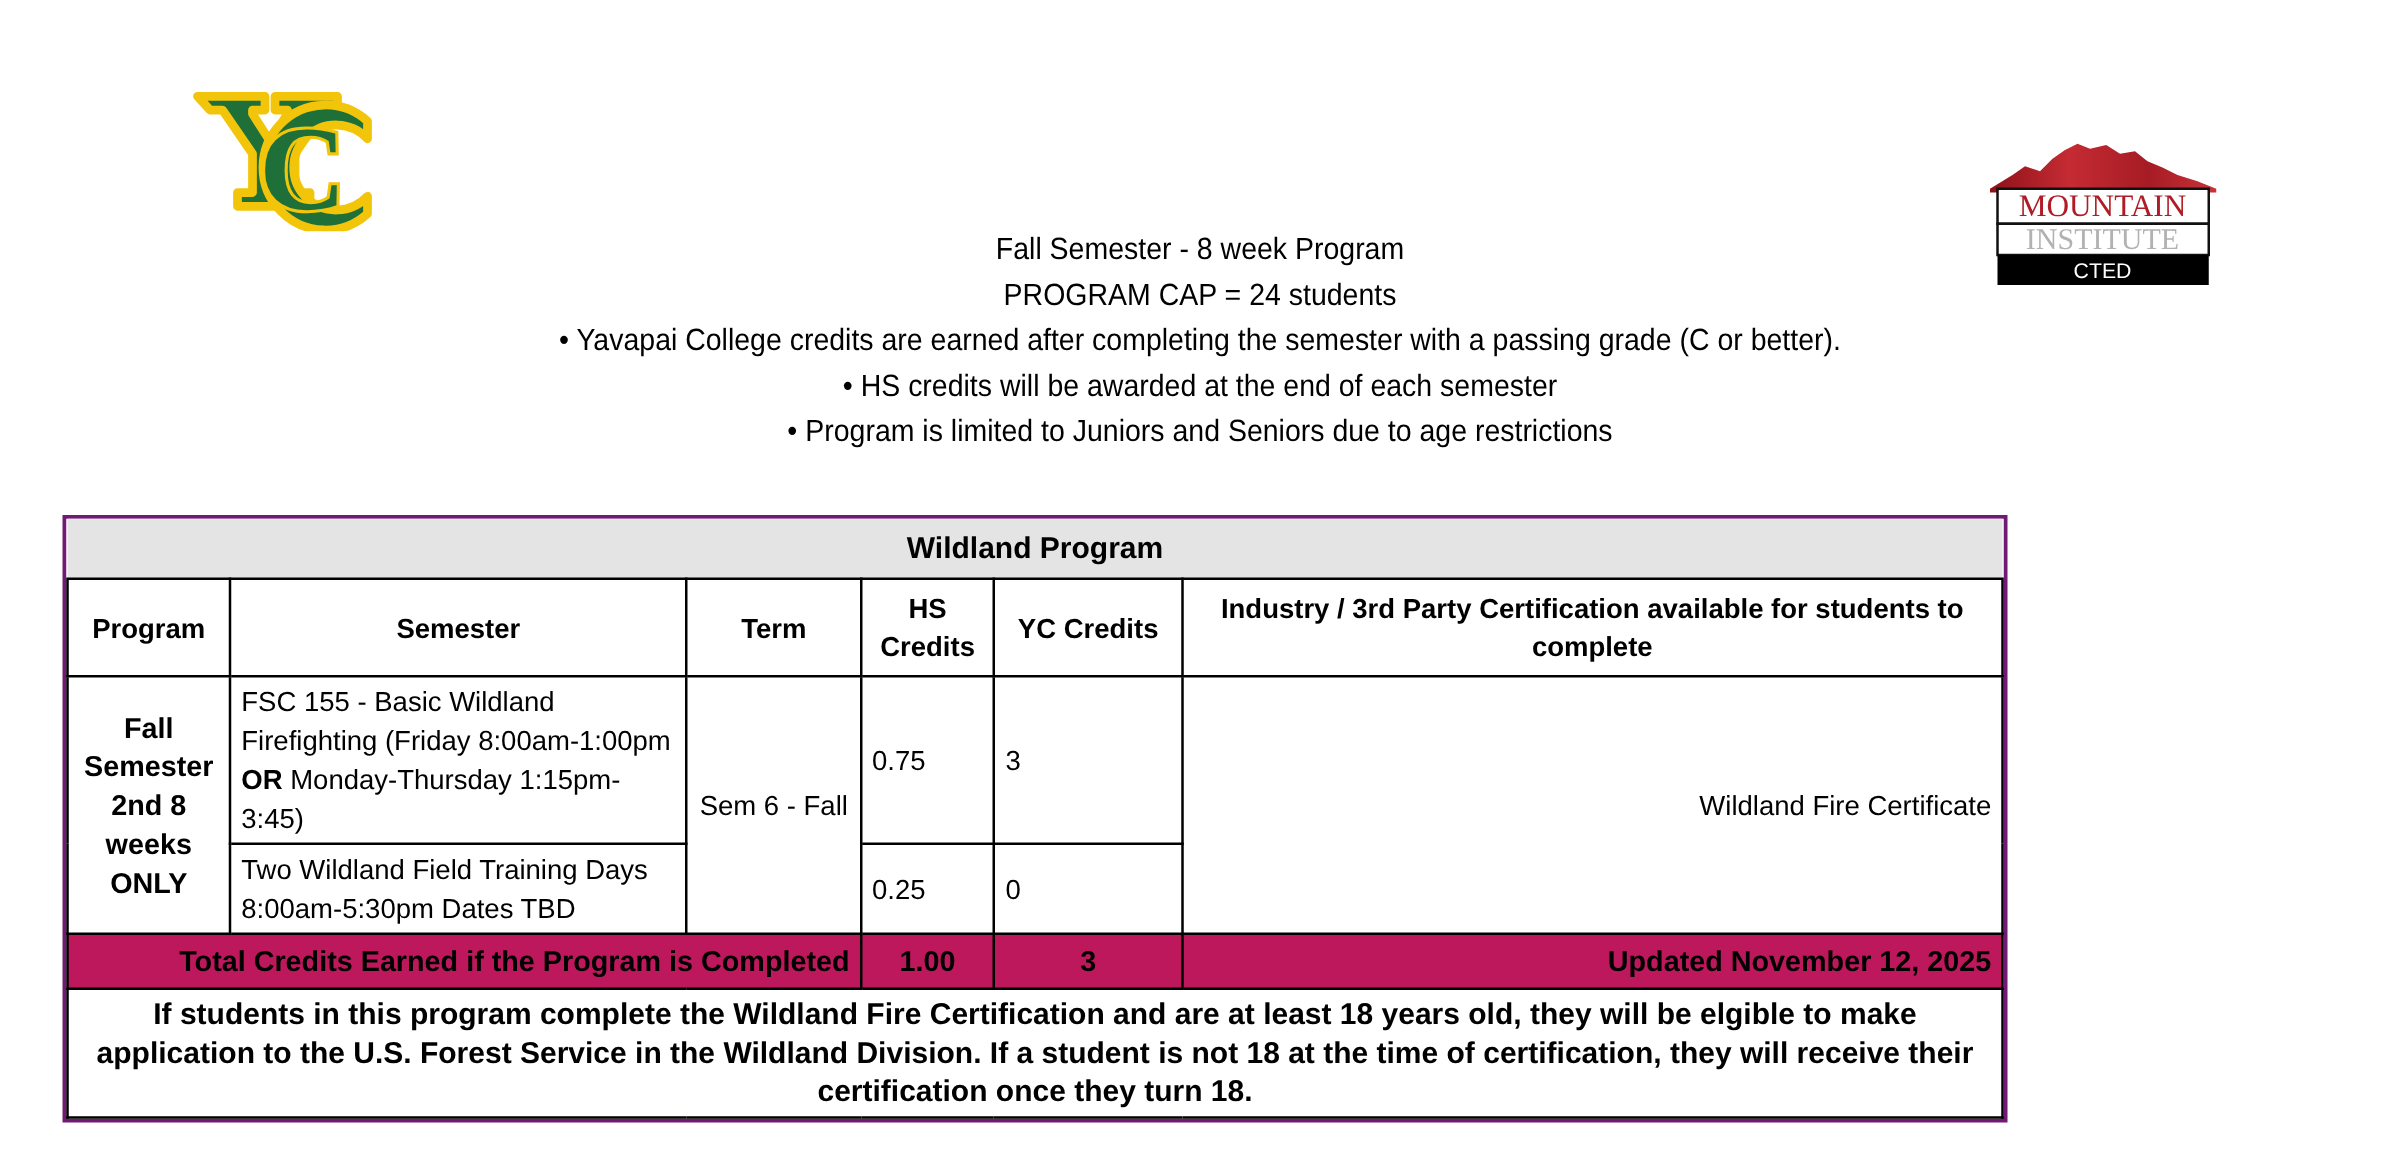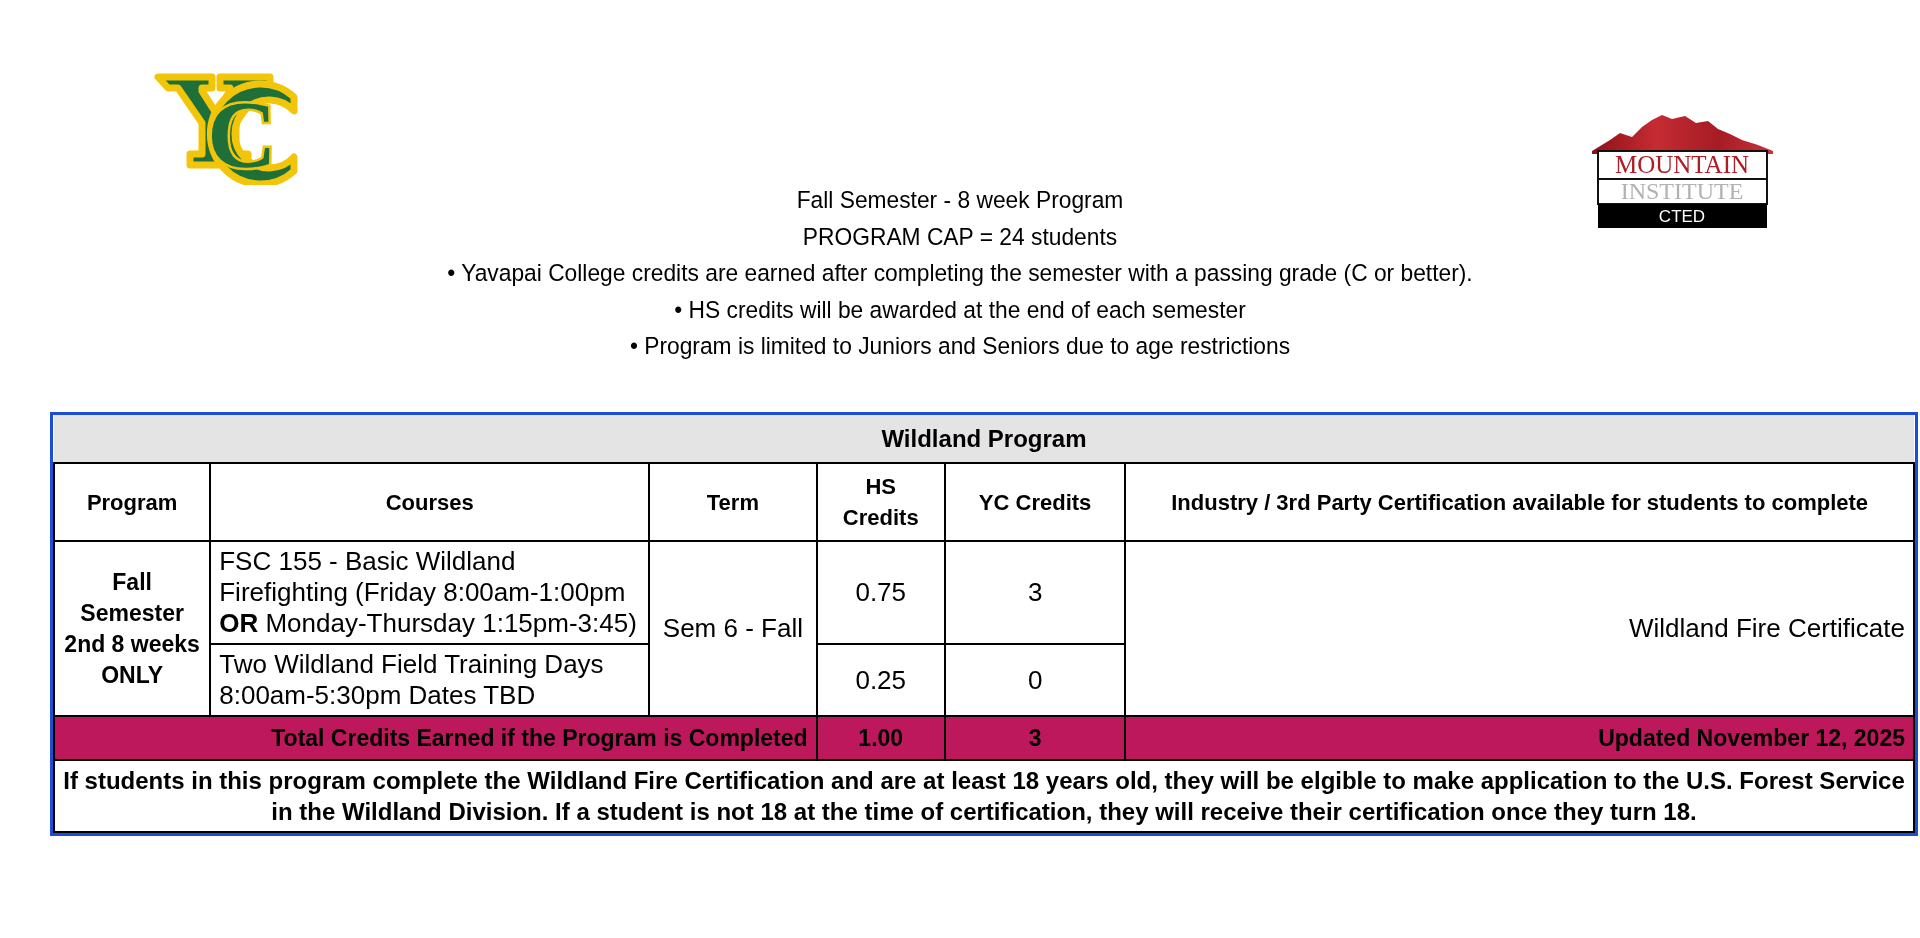--- a/index.html
+++ b/index.html
@@ -87,35 +87,35 @@
     line-height: 36.5px;
     white-space: nowrap;
     transform: scaleX(0.93);
   }
 
   
   .table-wrap {
     position: absolute;
     left: 50px;
     top: 412px;
-    width: 1868px;
-    border: 3px solid #1d4ed8;
+    width: 1556px;
+    border: 3px solid #701a75;
     box-sizing: border-box;
   }
 
   table.prog {
     width: 100%;
     border-collapse: collapse;
     table-layout: fixed;
   }
   table.prog td, table.prog th {
     border: 2px solid #000;
     padding: 4px 8px;
     font-weight: normal;
-    font-size: 26px;
+    font-size: 22px;
     line-height: 31px;
     vertical-align: middle;
     box-sizing: border-box;
   }
 
   .banner-cell {
     background: #e4e4e4;
     text-align: center;
     font-weight: bold !important;
     font-size: 24px !important;
@@ -149,21 +149,20 @@
     padding-left: 10px;
     padding-right: 6px;
   }
   .course-cell b { font-weight: bold; }
 
   .term-cell {
     text-align: center;
     font-size: 23px;
   }
   .credit-cell {
-    text-align: center;
     font-size: 23px;
     border-radius: 32px;
   }
   .cert-cell {
     text-align: right;
     font-size: 23px;
   }
 
   .totals-row td {
     background: #be185d;
@@ -247,21 +246,21 @@
         <col style="width:9.7%">
         <col style="width:42.4%">
       </colgroup>
       <tbody>
         <tr>
           <td class="banner-cell" colspan="6">Wildland Program</td>
         </tr>
 
         <tr>
           <td class="col-head">Program</td>
-          <td class="col-head">Courses</td>
+          <td class="col-head">Semester</td>
           <td class="col-head">Term</td>
           <td class="col-head">HS Credits</td>
           <td class="col-head">YC  Credits</td>
           <td class="col-head">Industry / 3rd Party Certification available for students to complete</td>
         </tr>
 
         <tr>
           <td class="program-cell" rowspan="2">Fall Semester 2nd 8 weeks ONLY</td>
           <td class="course-cell">
             <span>FSC 155 - Basic Wildland Firefighting (Friday 8:00am-1:00pm </span><b>OR</b><span> Monday-Thursday 1:15pm-3:45)</span>

